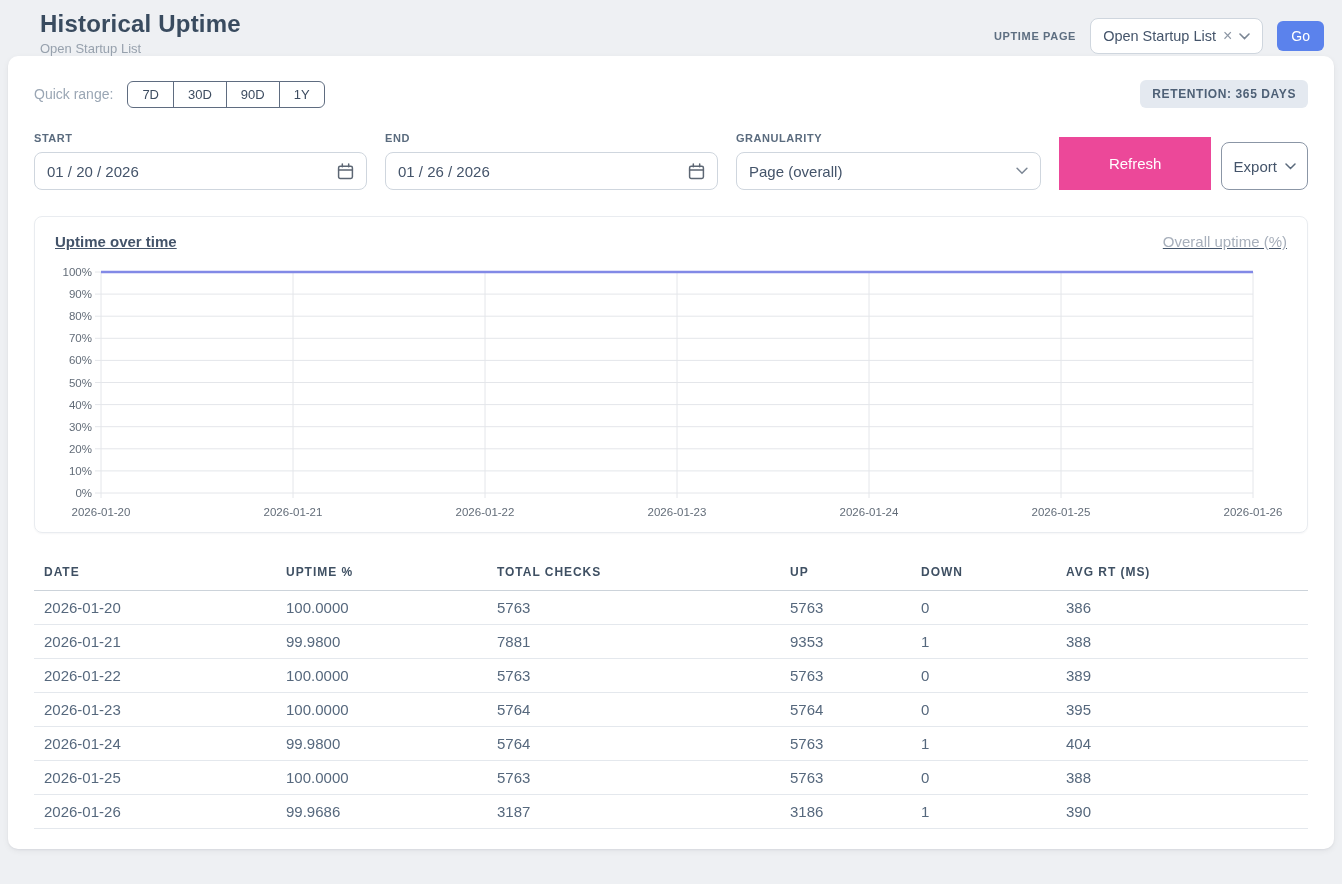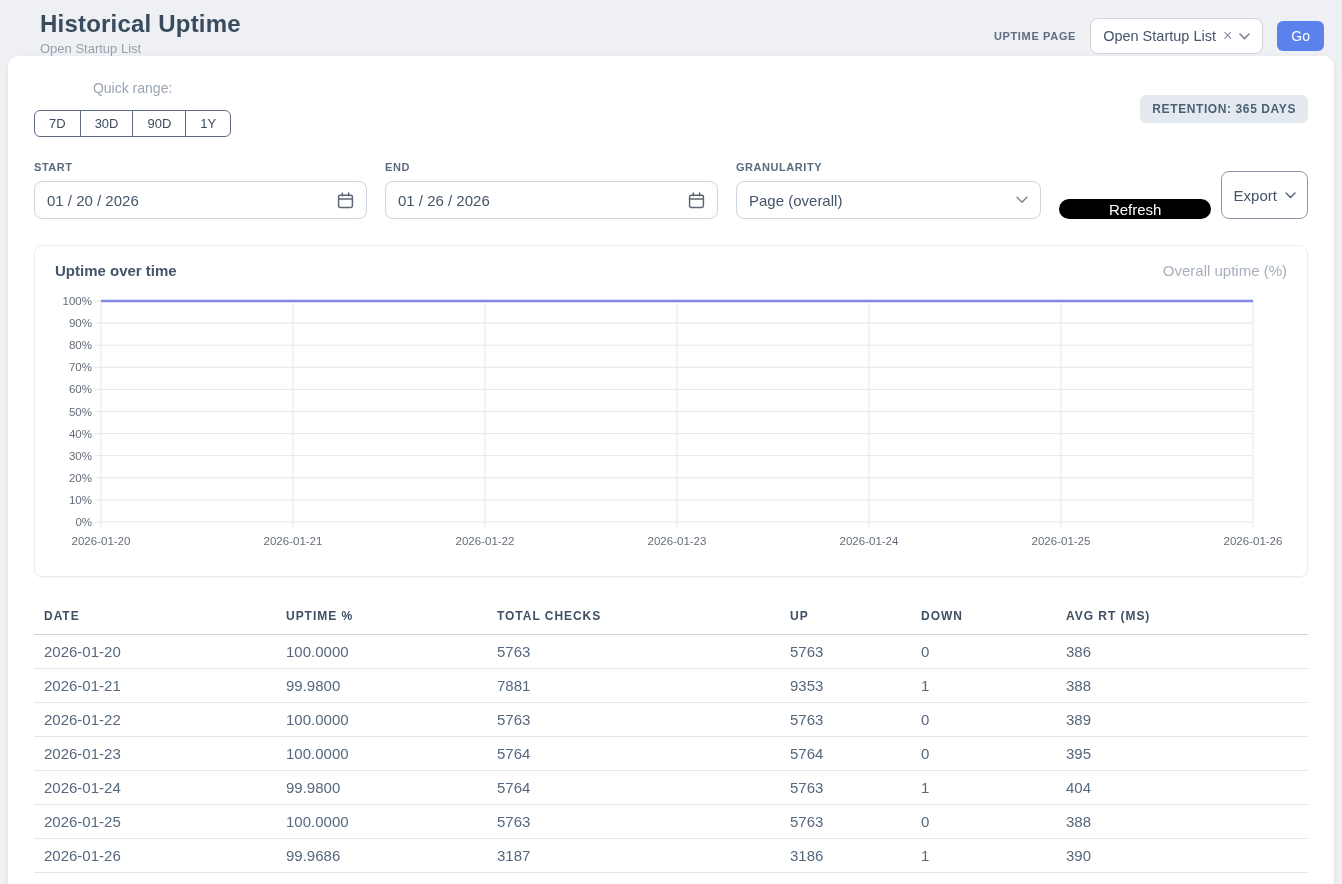--- a/index.html
+++ b/index.html
@@ -19,47 +19,47 @@
   .status-select { display:flex; align-items:center; gap:7px; height:36px; background:#fff;
     border:1px solid #cfd6de; border-radius:8px; padding:0 12px; cursor:pointer; }
   .status-select-value { font-size:14.5px; color:#44546a; }
   .clear-x { font-size:16px; color:#8c96a4; line-height:1; }
   .go-button { background:#5b82ec; color:#fff; border:none; border-radius:6px;
     font-size:14px; font-family:inherit; padding:7px 14px; cursor:pointer; }
   
   .panel { margin:0 8px; background:#fff; border-radius:10px; padding:24px 26px 20px;
     box-shadow:0 1px 2px rgba(16,24,40,.05), 0 2px 6px rgba(16,24,40,.06); }
   .row-quick { display:flex; justify-content:space-between; align-items:center; }
-  .quick-left { display:flex; align-items:center; gap:14px;flex-direction:column; }
+  .quick-left { display:flex; align-items:center; gap:14px; }
   .quick-label { font-size:14px; color:#9aa6b4; }
   .segmented { display:inline-flex; }
   .seg-btn { background:#fff; border:1px solid #5f6c80; color:#3d4c60; font-family:inherit;
     font-size:13px; padding:4px 14px; margin-left:-1px; cursor:pointer; line-height:17px; }
   .seg-btn:first-child { border-radius:6px 0 0 6px; margin-left:0; }
   .seg-btn:last-child { border-radius:0 6px 6px 0; }
   .retention-badge { background:#e4e9f0; color:#4e6076; font-size:12px; font-weight:600;
     letter-spacing:.05em; padding:7px 12px; border-radius:6px; }
   
   .row-filters { display:flex; gap:18px; margin-top:24px; align-items:flex-end; }
   .field { display:flex; flex-direction:column; }
   .field-label { font-size:11px; font-weight:600; letter-spacing:.05em; color:#5a6b7e; margin-bottom:8px; }
   .control { height:38px; border:1px solid #cfd6de; border-radius:8px; background:#fff;
     display:flex; align-items:center; justify-content:space-between; padding:0 12px;
     font-size:15px; color:#44546a; cursor:pointer; }
   .w-date { width:333px; }
   .w-gran { width:305px; }
-  .refresh-button { width:190px; height:20px; background:#000000; color:#fff; border:none;
-    border-radius:12px; font-size:15px; font-family:inherit; cursor:pointer; }
+  .refresh-button { width:190px; height:53px; background:#ec4899; color:#fff; border:none;
+    border-radius:0; font-size:15px; font-family:inherit; cursor:pointer; }
   .export-button { width:106px; height:48px; background:#fff; border:1px solid #8b96a6;
     border-radius:8px; font-size:15px; color:#44546a; font-family:inherit; cursor:pointer;
     display:flex; align-items:center; justify-content:center; gap:8px; margin-left:-8px; }
   .ml-auto { margin-left:auto; }
   
   .chart-card { margin-top:26px; border:1px solid #e9ecf0; border-radius:8px;
-    box-shadow:0 1px 2px rgba(16,24,40,.04); padding:16px 20px 23px; }
+    box-shadow:0 1px 2px rgba(16,24,40,.04); padding:16px 20px 8px;text-decoration:underline; }
   .chart-head { display:flex; justify-content:space-between; align-items:center; }
   .chart-title { font-size:15px; font-weight:700; color:#44546a; }
   .chart-legend { font-size:15px; color:#a7afbb; }
   .chart-box svg { display:block; margin-top:6px; }
   .tick { font-size:11.5px; fill:#626c78; font-family:"Liberation Sans",sans-serif; }
   
   .table-wrap { margin-top:24px; }
   table { width:100%; border-collapse:collapse; font-size:15px; color:#56687d;margin-top:10px; }
   th { font-size:12px; letter-spacing:.08em; color:#3f5063; text-align:left; font-weight:700;
     padding:8px 10px 11px; border-bottom:1px solid #ccd3da; }

